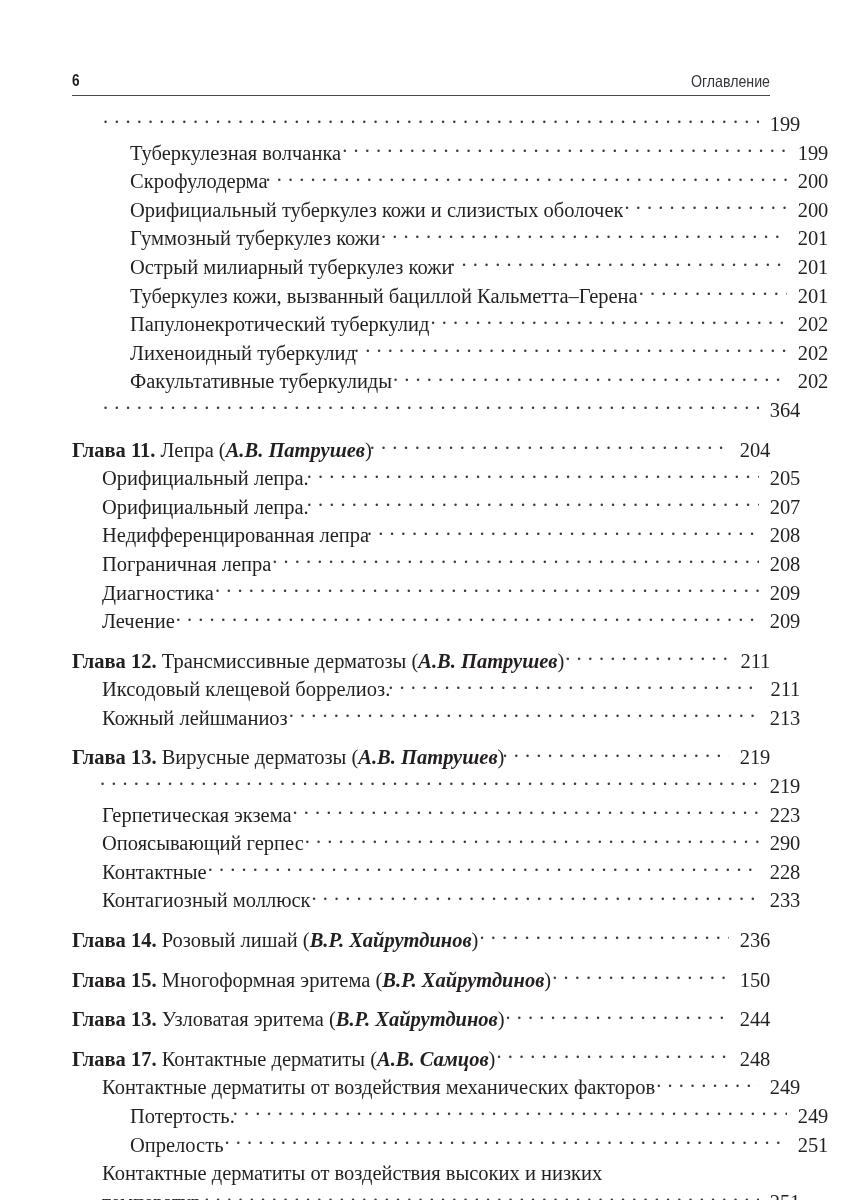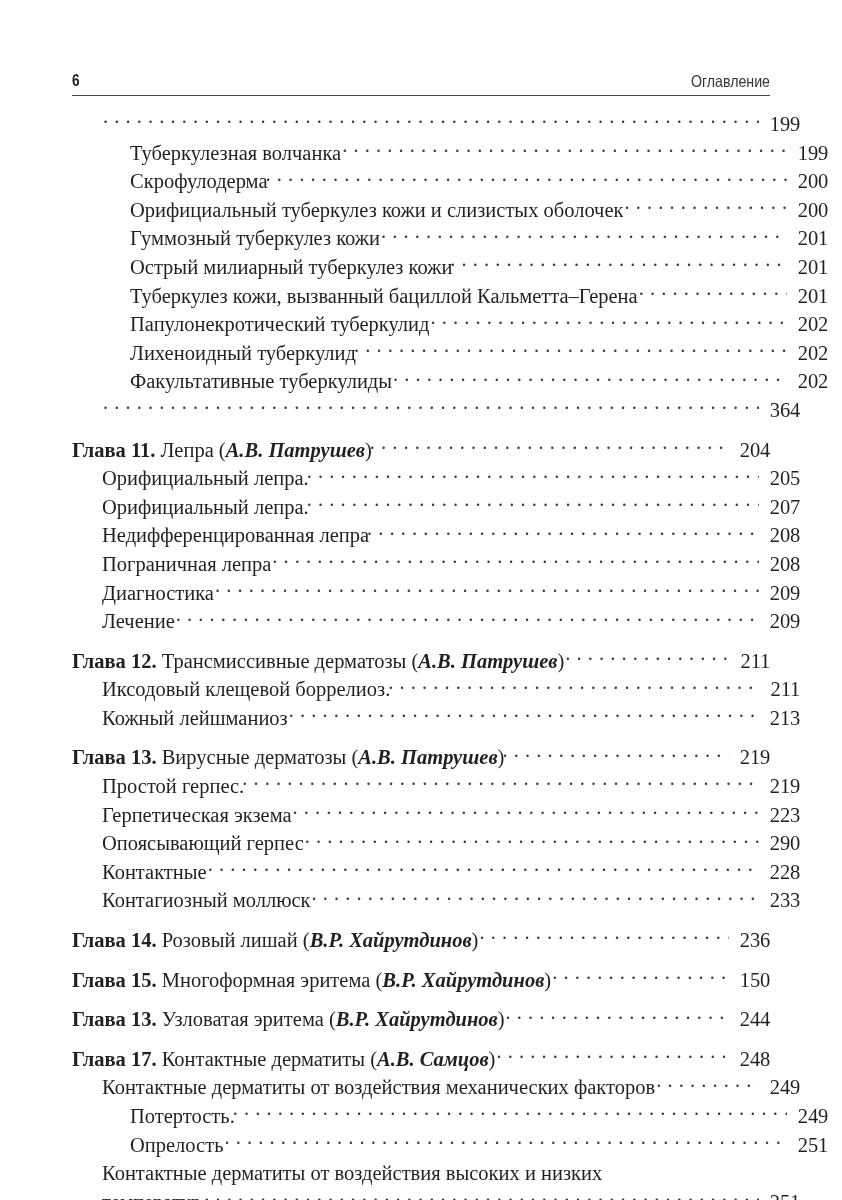--- a/index.html
+++ b/index.html
@@ -226,21 +226,20 @@
         <span class="lbl">Кожный лейшманиоз</span>
         <span class="leader"></span>
         <span class="pg">213</span>
       </div>
       <div class="row lvl-ch gap-before">
         <span class="lbl"><span class="chapnum">Глава 13.</span><span> Вирусные дерматозы (</span><span class="author">А.В. Патрушев</span><span>)</span></span>
         <span class="leader tight"></span>
         <span class="pg">219</span>
       </div>
       <div class="row lvl-1">
-        <span class="lbl">Простой герпес.</span>
         <span class="leader tight"></span>
         <span class="pg">219</span>
       </div>
       <div class="row lvl-1">
         <span class="lbl">Герпетическая экзема</span>
         <span class="leader"></span>
         <span class="pg">223</span>
       </div>
       <div class="row lvl-1">
         <span class="lbl">Опоясывающий герпес</span>

